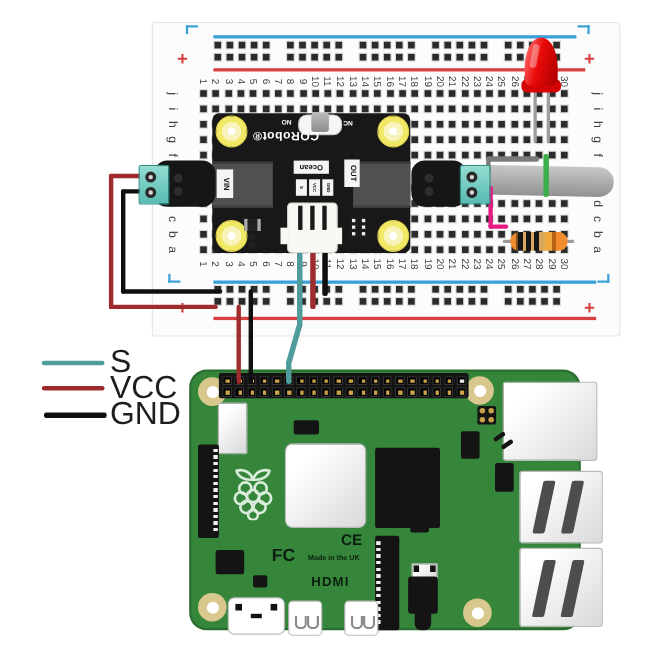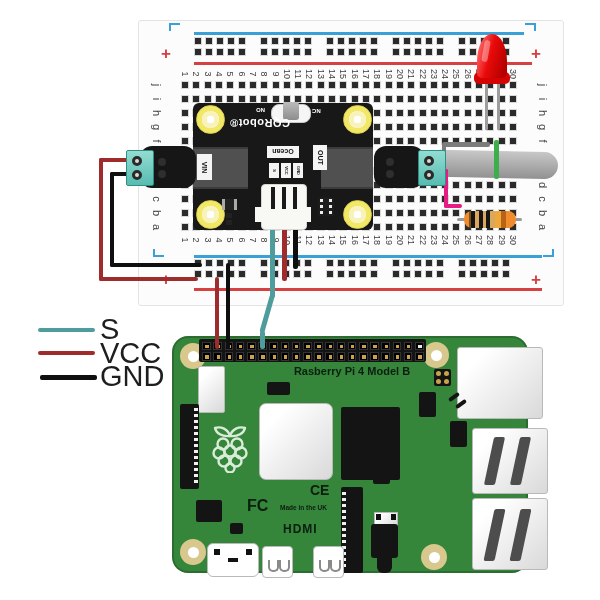--- a/index.html
+++ b/index.html
@@ -676,21 +676,20 @@
           <div style="position: absolute; left: 2.2px; top: 2.2px; width: 3.5px; height: 3.5px; background: rgb(201, 162, 74);"></div>
         </div>
         <div style="position: absolute; left: 204.8px; top: 13px; width: 8.5px; height: 8.5px; background: rgb(0, 0, 0); border: 0.5px solid rgb(51, 51, 51); box-sizing: border-box;">
           <div style="position: absolute; left: 2.2px; top: 2.2px; width: 3.5px; height: 3.5px; background: rgb(201, 162, 74);"></div>
         </div>
         <div style="position: absolute; left: 216px; top: 13px; width: 8.5px; height: 8.5px; background: rgb(0, 0, 0); border: 0.5px solid rgb(51, 51, 51); box-sizing: border-box;">
           <div style="position: absolute; left: 2.2px; top: 2.2px; width: 3.5px; height: 3.5px; background: rgb(201, 162, 74);"></div>
         </div>
       </div>
 
-    <div class="pitxt" style="left:95px;top:30px;width:170px;font-size:11px;text-align:center;">Rasberry Pi 4 Model B</div>
 
     <div class="chip" style="left:262px;top:33px;width:17px;height:17px;">
       <div style="position:absolute;left:2px;top:2px;width:5px;height:5px;border-radius:50%;background:#caa24a;"></div>
       <div style="position:absolute;left:10px;top:2px;width:5px;height:5px;border-radius:50%;background:#caa24a;"></div>
       <div style="position:absolute;left:2px;top:10px;width:5px;height:5px;border-radius:50%;background:#caa24a;"></div>
       <div style="position:absolute;left:10px;top:10px;width:5px;height:5px;border-radius:50%;background:#caa24a;"></div>
     </div>
 
     <div class="silver" style="left:26px;top:30px;width:25px;height:45px;border-radius:2px;"></div>
 

